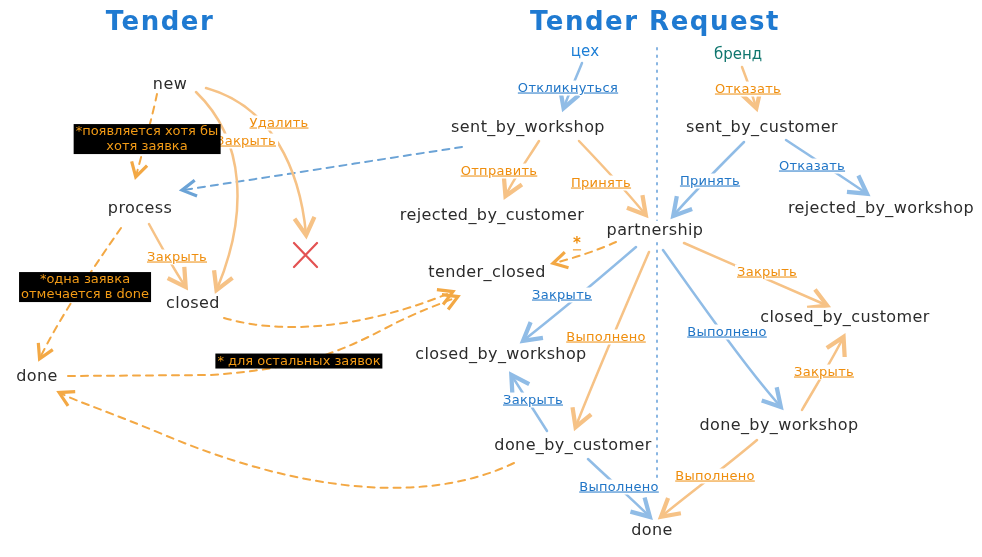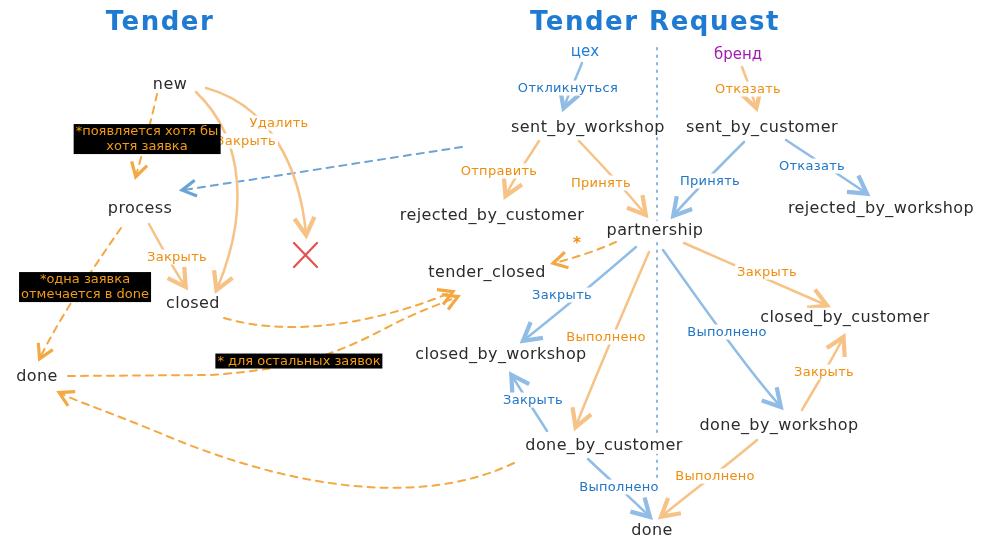--- a/index.html
+++ b/index.html
@@ -6,22 +6,22 @@
   #canvas{
     position:relative;width:982px;height:557px;background:#ffffff;overflow:hidden;
     font-family:"DejaVu Sans","Liberation Sans",sans-serif;
   }
   #edges{position:absolute;left:0;top:0;z-index:1;}
   .txt{position:absolute;transform:translate(-50%,-50%);white-space:nowrap;z-index:2;
        background:#fff;padding:0 2px;line-height:1.15;}
   .title{font-size:26px;font-weight:bold;color:#1f7ad1;letter-spacing:1.5px;background:transparent;}
   .node{font-size:16px;color:#2b2b2b;letter-spacing:0.4px;}
   .node-blue{font-size:15px;color:#1c7ed6;}
-  .node-orange{font-size:15px;color:#a21caf;}
-  .elabel{font-size:13px;letter-spacing:0.3px;}
+  .node-orange{font-size:15px;color:#0f766e;}
+  .elabel{font-size:13px;letter-spacing:0.3px;text-decoration:underline;}
   .orange{color:#ef8e0e;}
   .blue{color:#2176c7;}
   .note{font-size:13px;color:#f29b16;text-align:center;background:#000000;}
   .note span{display:block;}
   .star{font-size:15px;font-weight:bold;}
 </style>
 </head>
 <body>
 
 <div id="canvas">
@@ -84,29 +84,29 @@
   <div class="txt title" style="left:160px;top:22px">Tender</div>
   <div class="txt title" style="left:655px;top:22px">Tender Request</div>
 
   <div class="txt node" style="left:170px;top:84px">new</div>
   <div class="txt node" style="left:140px;top:208px">process</div>
   <div class="txt node" style="left:193px;top:303px">closed</div>
   <div class="txt node" style="left:37px;top:376px">done</div>
 
   <div class="txt node-blue" style="left:585px;top:52px">цех</div>
   <div class="txt node-orange" style="left:738px;top:55px">бренд</div>
-  <div class="txt node" style="left:588px;top:127px">sent_by_workshop</div>
+  <div class="txt node" style="left:528px;top:127px">sent_by_workshop</div>
   <div class="txt node" style="left:762px;top:127px">sent_by_customer</div>
   <div class="txt node" style="left:492px;top:215px">rejected_by_customer</div>
   <div class="txt node" style="left:881px;top:208px">rejected_by_workshop</div>
   <div class="txt node" style="left:655px;top:230px">partnership</div>
   <div class="txt node" style="left:487px;top:272px">tender_closed</div>
   <div class="txt node" style="left:501px;top:354px">closed_by_workshop</div>
   <div class="txt node" style="left:845px;top:317px">closed_by_customer</div>
-  <div class="txt node" style="left:604px;top:445px">done_by_customer</div>
+  <div class="txt node" style="left:573px;top:445px">done_by_customer</div>
   <div class="txt node" style="left:779px;top:425px">done_by_workshop</div>
   <div class="txt node" style="left:652px;top:530px">done</div>
 
   <div class="txt elabel orange" style="left:279px;top:123px">Удалить</div>
   <div class="txt elabel orange" style="left:246px;top:141px">Закрыть</div>
   <div class="txt elabel orange" style="left:177px;top:257px">Закрыть</div>
 
   <div class="txt elabel blue" style="left:568px;top:88px">Откликнуться</div>
   <div class="txt elabel orange" style="left:748px;top:89px">Отказать</div>
   <div class="txt elabel orange" style="left:499px;top:171px">Отправить</div>

